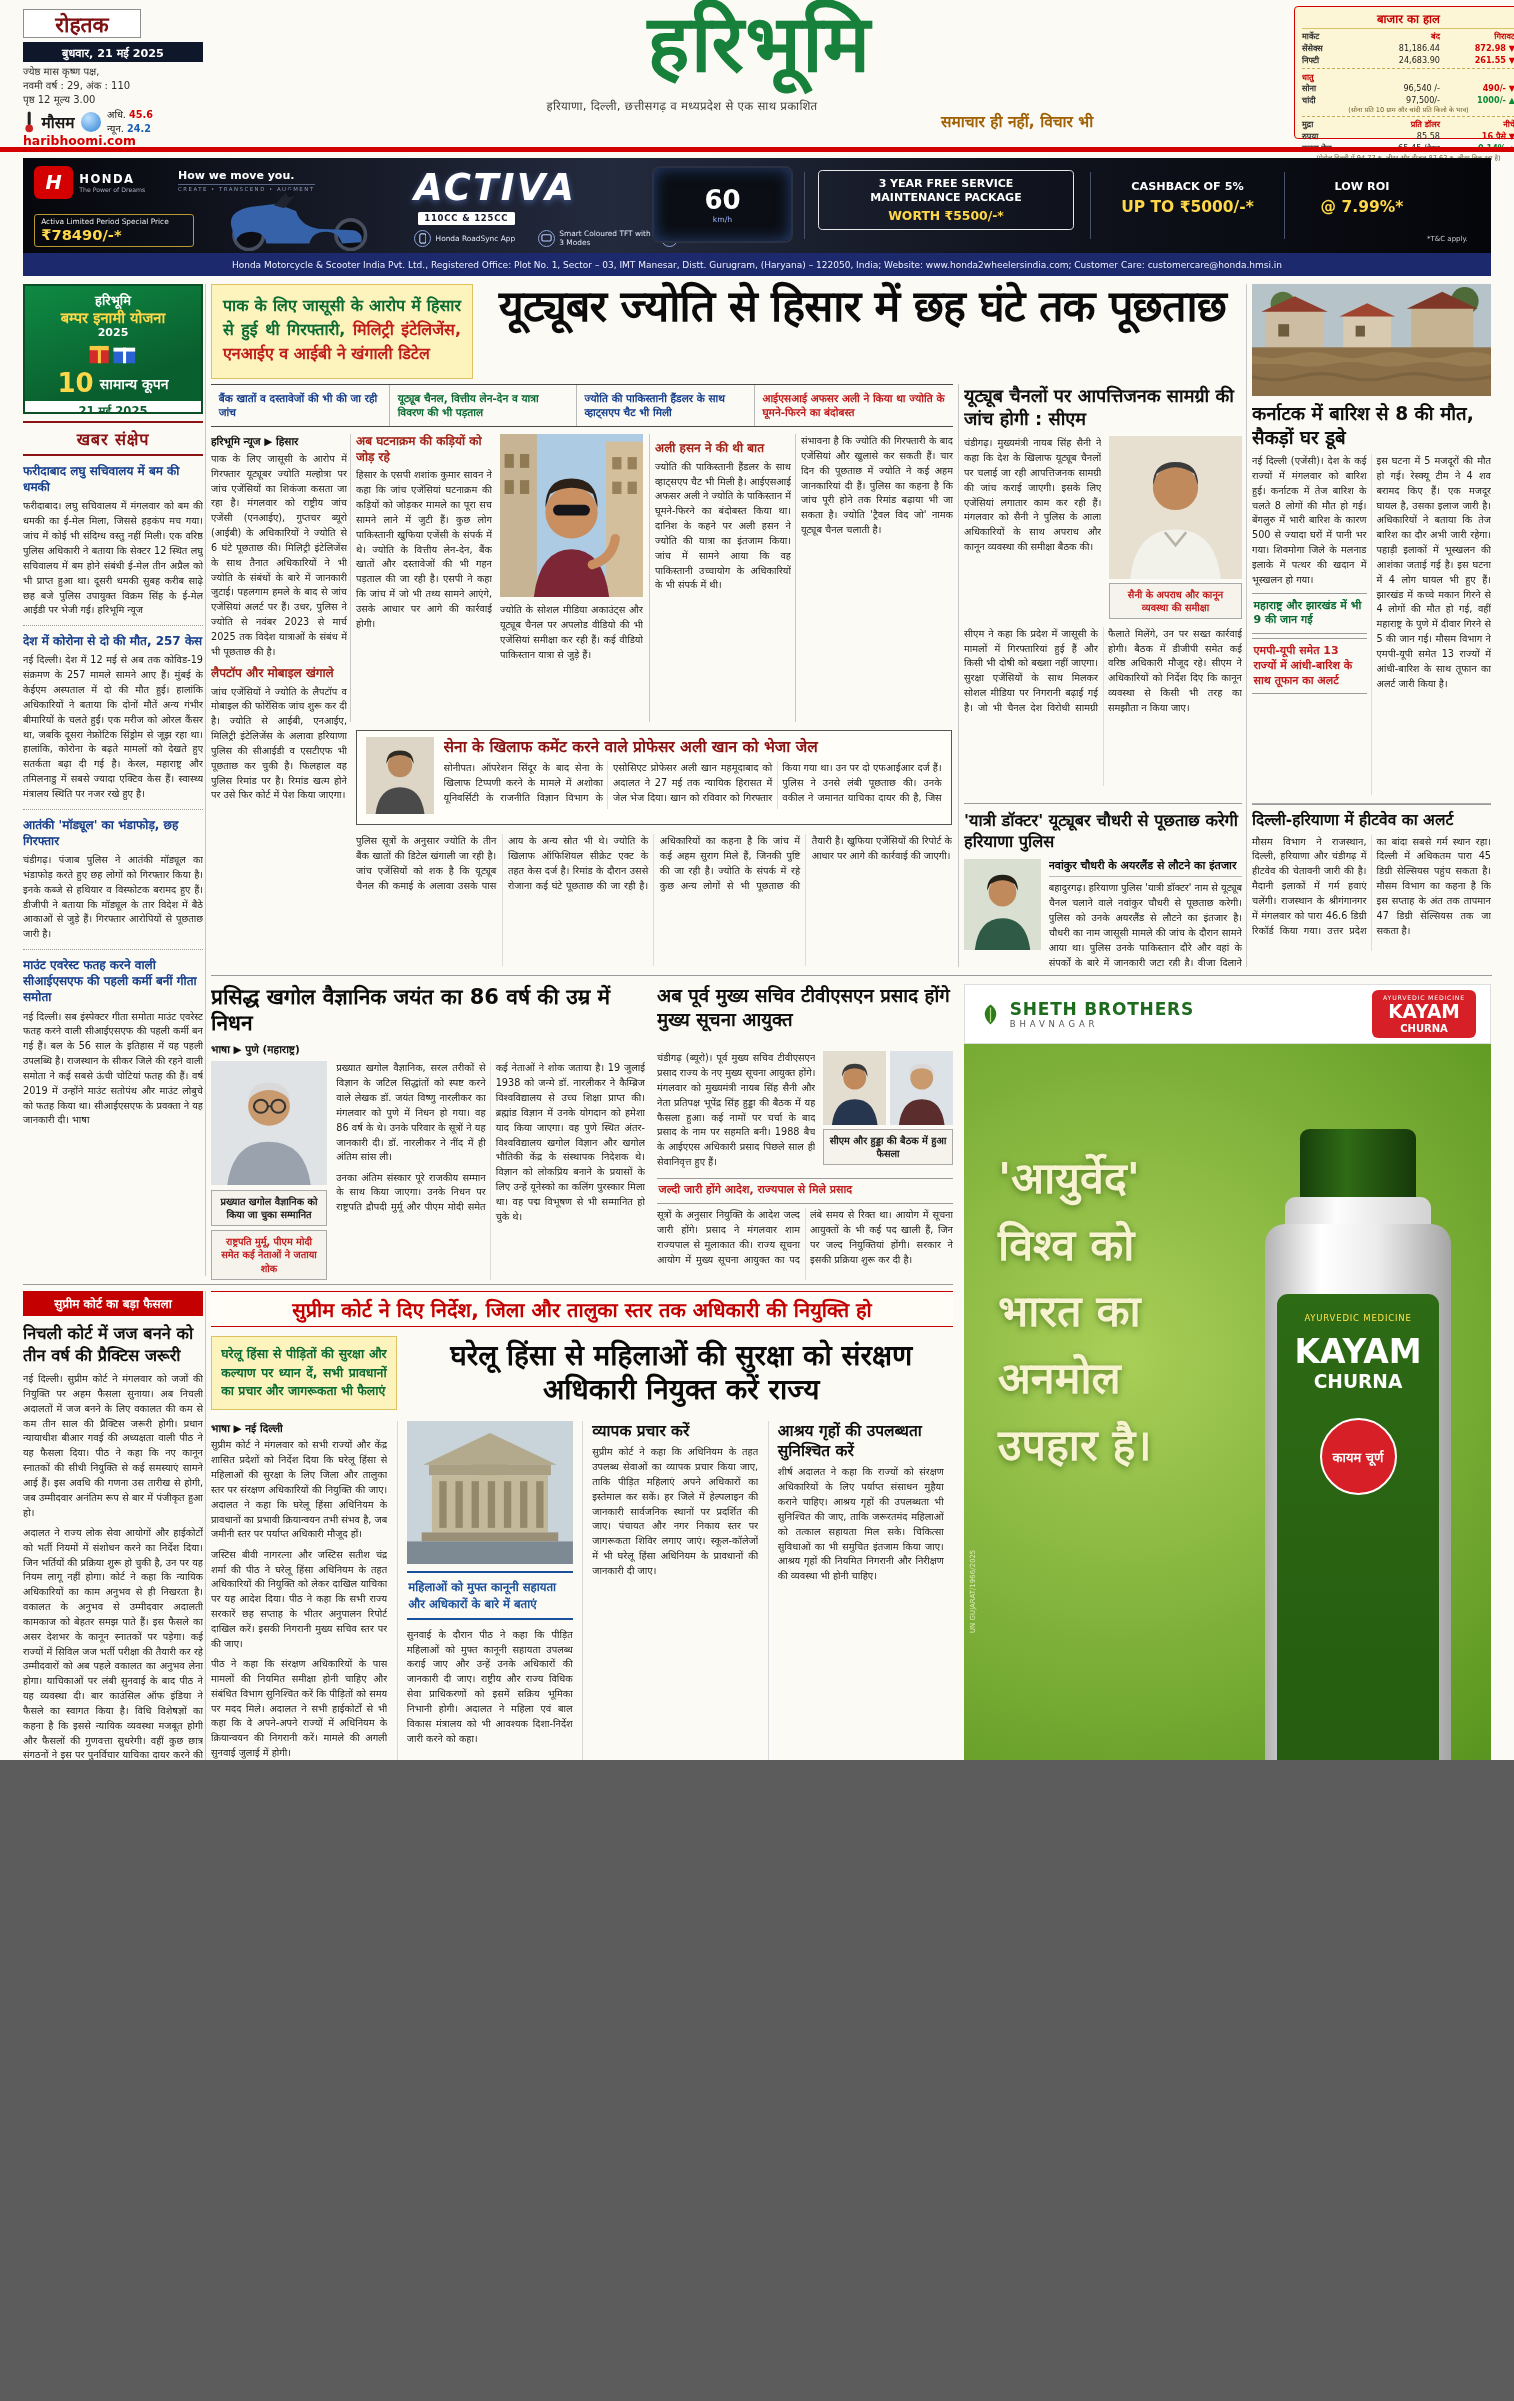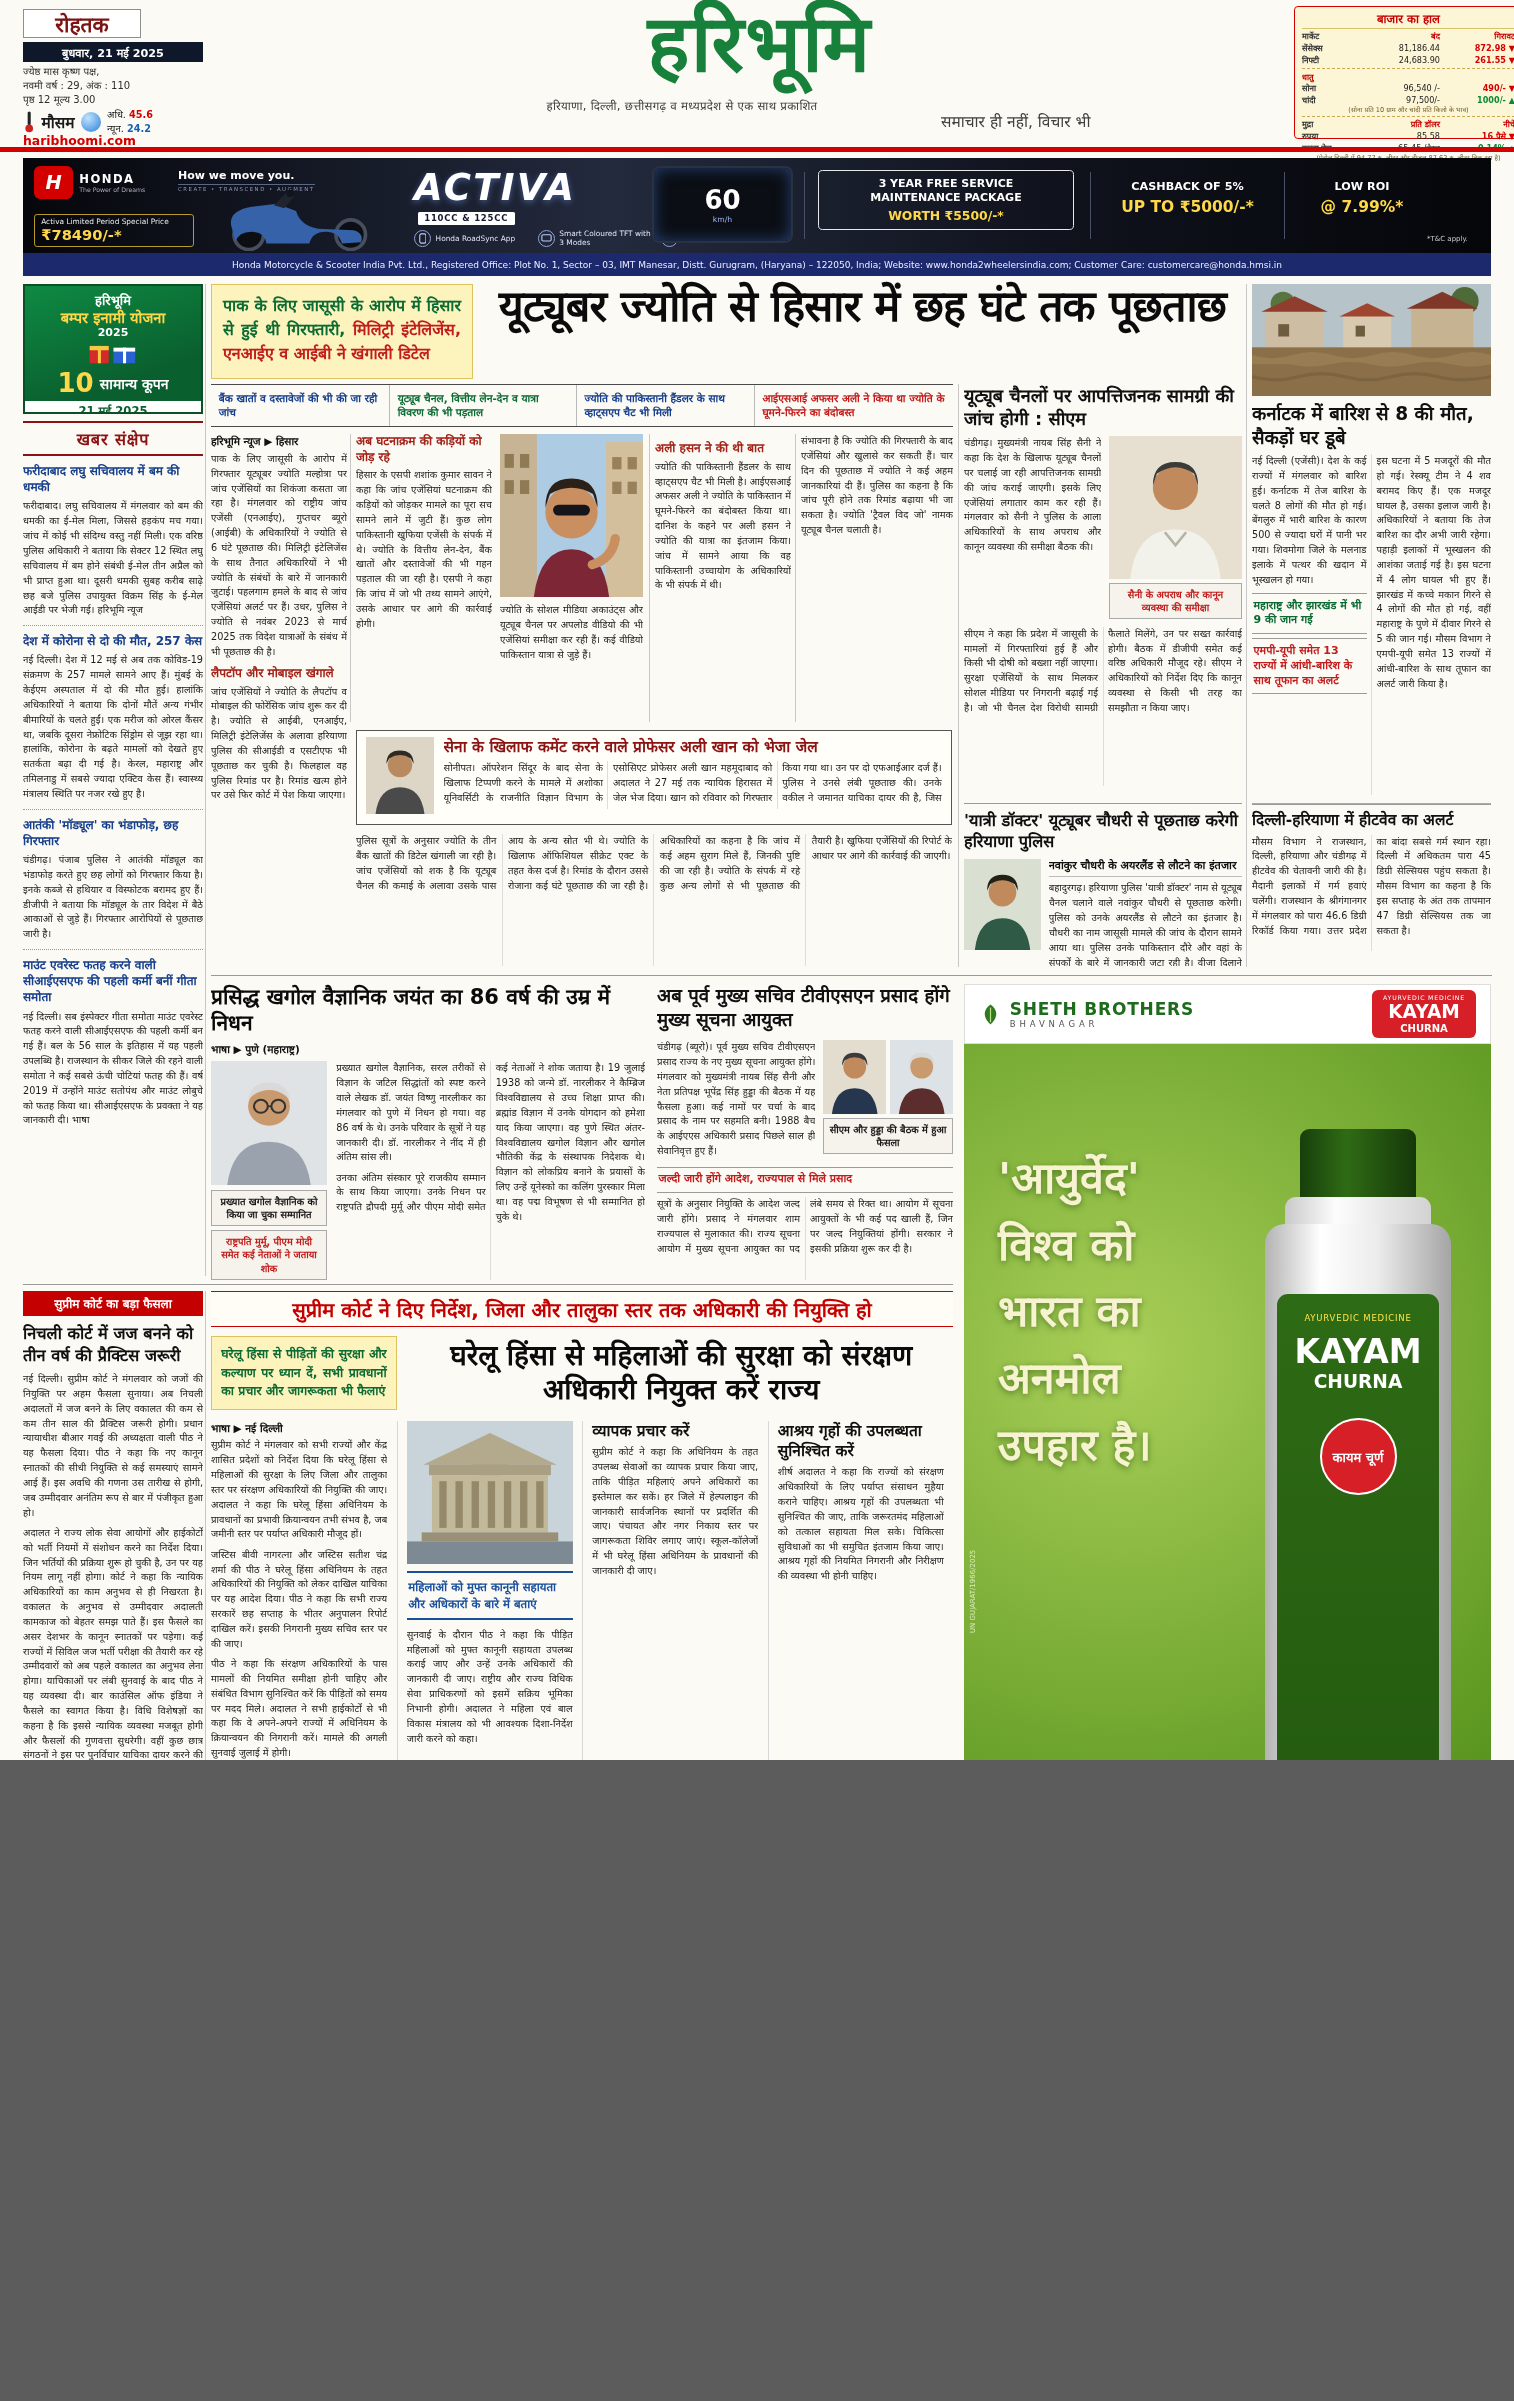--- a/index.html
+++ b/index.html
@@ -17,21 +17,21 @@
 .cols2{column-count:2;column-gap:10px;column-rule:0.8px solid #ddd}
 .cols3{column-count:3;column-gap:10px;column-rule:0.8px solid #ddd}
 .cols4{column-count:4;column-gap:11.6px;column-rule:0.8px solid #ddd}
 .photo{position:relative;overflow:hidden;background:#cfc9bb}
 .photo svg{display:block;width:100%;height:100%}
 .citybox{border:1.5px solid #8f8f8f;display:flex;align-items:center;justify-content:center;font-size:21px;font-weight:700;color:#7c1212;background:#fff}
 .datebar{background:#0f172a;color:#fff;font-weight:700;font-size:11.2px;display:flex;align-items:center;justify-content:center}
 .mline{font-size:10px;color:#2e2e2e;line-height:1.4}
 .logo{font-size:79px;font-weight:700;color:#17803a;letter-spacing:1.5px;text-align:center;line-height:1}
 .tagline{font-size:11.6px;color:#3c3c3c;text-align:center;letter-spacing:0.3px}
-.slogan{font-size:15.5px;font-weight:400;color:#404040}
+.slogan{font-size:15.5px;font-weight:700;color:#a16207}
 .site{font-size:12.4px;font-weight:700;color:#d40000}
 .market{background:#fdf6d6;border:1.5px solid #d40000;border-radius:3.9px;padding:3.9px 7px;font-size:8.1px}
 .m-ttl{color:#c40000;font-weight:700;font-size:11.6px;text-align:center;border-bottom:0.8px solid #d8c26a;padding-bottom:1.5px;margin-bottom:1.5px}
 .mrow{display:flex;line-height:1.5}
 .mc1{width:67px;font-weight:700;color:#333}
 .mc2{width:71px;text-align:right}
 .mc3{flex:1;text-align:right;font-weight:700}
 .red{color:#d40000}.grn{color:#0a8a34}
 .mh{color:#c40000;font-weight:700}
 .msec{border-top:0.8px dashed #c9a94f;margin-top:1.5px;padding-top:1.5px}
@@ -458,21 +458,21 @@
       </div>
       <div class="j cols2" style="flex:1;height:232px">
         <p>प्रख्यात खगोल वैज्ञानिक, सरल तरीकों से विज्ञान के जटिल सिद्धांतों को स्पष्ट करने वाले लेखक डॉ. जयंत विष्णु नारलीकर का मंगलवार को पुणे में निधन हो गया। वह 86 वर्ष के थे। उनके परिवार के सूत्रों ने यह जानकारी दी। डॉ. नारलीकर ने नींद में ही अंतिम सांस ली।</p>
         <p>उनका अंतिम संस्कार पूरे राजकीय सम्मान के साथ किया जाएगा। उनके निधन पर राष्ट्रपति द्रौपदी मुर्मू और पीएम मोदी समेत कई नेताओं ने शोक जताया है। 19 जुलाई 1938 को जन्मे डॉ. नारलीकर ने कैम्ब्रिज विश्वविद्यालय से उच्च शिक्षा प्राप्त की। ब्रह्मांड विज्ञान में उनके योगदान को हमेशा याद किया जाएगा। वह पुणे स्थित अंतर-विश्वविद्यालय खगोल विज्ञान और खगोल भौतिकी केंद्र के संस्थापक निदेशक थे। विज्ञान को लोकप्रिय बनाने के प्रयासों के लिए उन्हें यूनेस्को का कलिंग पुरस्कार मिला था। वह पद्म विभूषण से भी सम्मानित हो चुके थे।</p>
       </div>
     </div>
   </section>
 
   <section class="a" style="left:657px;top:984px;width:296px;height:296px;overflow:hidden">
     <h2 class="h24">अब पूर्व मुख्य सचिव टीवीएसएन प्रसाद होंगे मुख्य सूचना आयुक्त</h2>
-    <div style="display:flex;gap:7.7px;margin-top:9px">
+    <div style="display:flex;gap:7.7px;margin-top:20px">
       <div class="j" style="flex:1">चंडीगढ़ (ब्यूरो)। पूर्व मुख्य सचिव टीवीएसएन प्रसाद राज्य के नए मुख्य सूचना आयुक्त होंगे। मंगलवार को मुख्यमंत्री नायब सिंह सैनी और नेता प्रतिपक्ष भूपेंद्र सिंह हुड्डा की बैठक में यह फैसला हुआ। कई नामों पर चर्चा के बाद प्रसाद के नाम पर सहमति बनी। 1988 बैच के आईएएस अधिकारी प्रसाद पिछले साल ही सेवानिवृत्त हुए हैं।</div>
       <div style="width:130px;flex:none">
         <div style="display:flex;gap:3.1px">
           <div class="photo" style="width:64px;height:74px">
             <svg viewBox="0 0 100 115" preserveAspectRatio="none">
                 <rect width="100" height="115" fill="#e3ddcf"></rect>
                 <circle cx="50" cy="42" r="18" fill="#c08a5c"></circle>
                 <path d="M30 40 q0-20 20-20 q20 0 20 20 l-4-8 q-16-10-32 0 Z" fill="#3b3b3b"></path>
                 <path d="M14 115 q5-40 36-40 q31 0 36 40 Z" fill="#26364f"></path>
               </svg>

